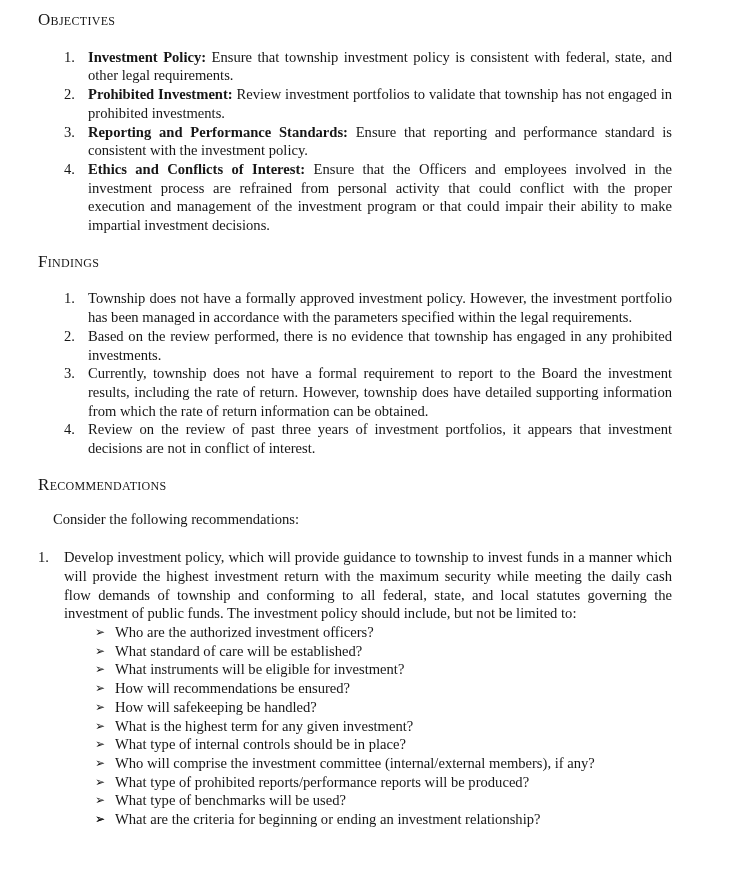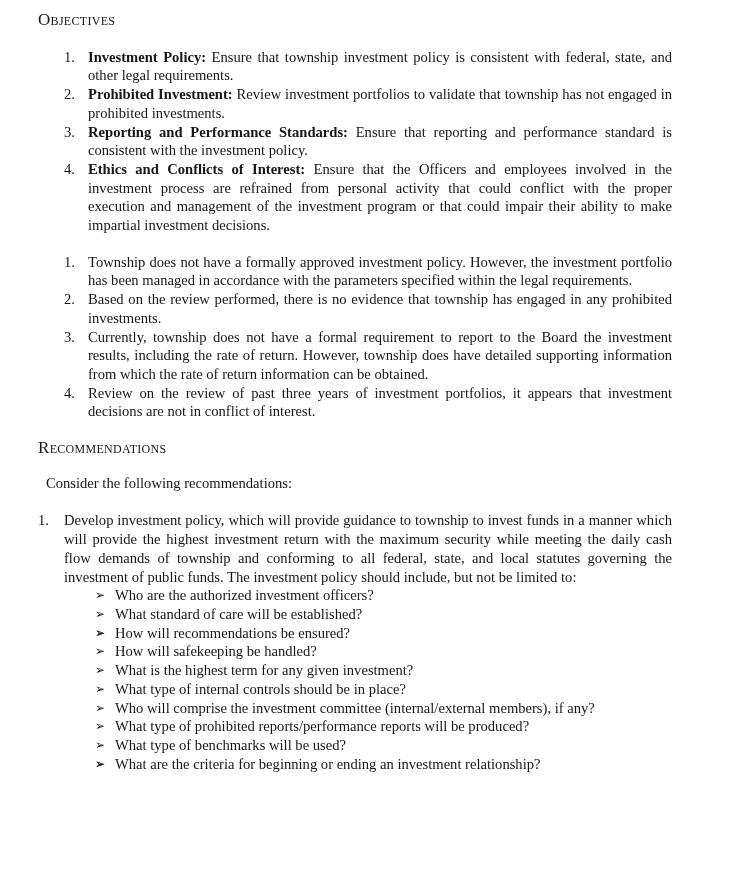--- a/index.html
+++ b/index.html
@@ -39,21 +39,21 @@
   .rec-item {
     position: relative;
     padding-left: 26px;
     text-align: justify;
   }
   .rec-item .item-num {
     position: absolute;
     left: 0;
     top: 0;
   }
-  .intro-para { margin: 16px 0 0 8px; }
+  .intro-para { margin: 16px 0 0 15px; }
   .item-label { font-weight: bold; }
   .bullet-list { margin: 0; }
   .bullet-row {
     position: relative;
     padding-left: 51px;
     text-align: left;
   }
   .bullet-row .arrow {
     position: absolute;
     left: 31px;
@@ -85,20 +85,21 @@
       <span class="item-label">Reporting and Performance Standards:</span>
       <span>Ensure that reporting and performance standard is consistent with the investment policy.</span>
     </div>
     <div class="num-item">
       <span class="item-num">4.</span>
       <span class="item-label">Ethics and Conflicts of Interest:</span>
       <span>Ensure that the Officers and employees involved in the investment process are refrained from personal activity that could conflict with the proper execution and management of the investment program or that could impair their ability to make impartial investment decisions.</span>
     </div>
   </div>
 
+  <div class="heading">Findings</div>
 
   <div class="num-list">
     <div class="num-item">
       <span class="item-num">1.</span>
       <span>Township does not have a formally approved investment policy. However, the investment portfolio has been managed in accordance with the parameters specified within the legal requirements.</span>
     </div>
     <div class="num-item">
       <span class="item-num">2.</span>
       <span>Based on the review performed, there is no evidence that township has engaged in any prohibited investments.</span>
     </div>
@@ -124,20 +125,21 @@
         <div class="bullet-row">
           <span class="arrow">➢</span>
           <span>Who are the authorized investment officers?</span>
         </div>
         <div class="bullet-row">
           <span class="arrow">➢</span>
           <span>What standard of care will be established?</span>
         </div>
         <div class="bullet-row">
           <span class="arrow">➢</span>
+          <span>What instruments will be eligible for investment?</span>
         </div>
         <div class="bullet-row">
           <span class="arrow">➢</span>
           <span>How will recommendations be ensured?</span>
         </div>
         <div class="bullet-row">
           <span class="arrow">➢</span>
           <span>How will safekeeping be handled?</span>
         </div>
         <div class="bullet-row">

